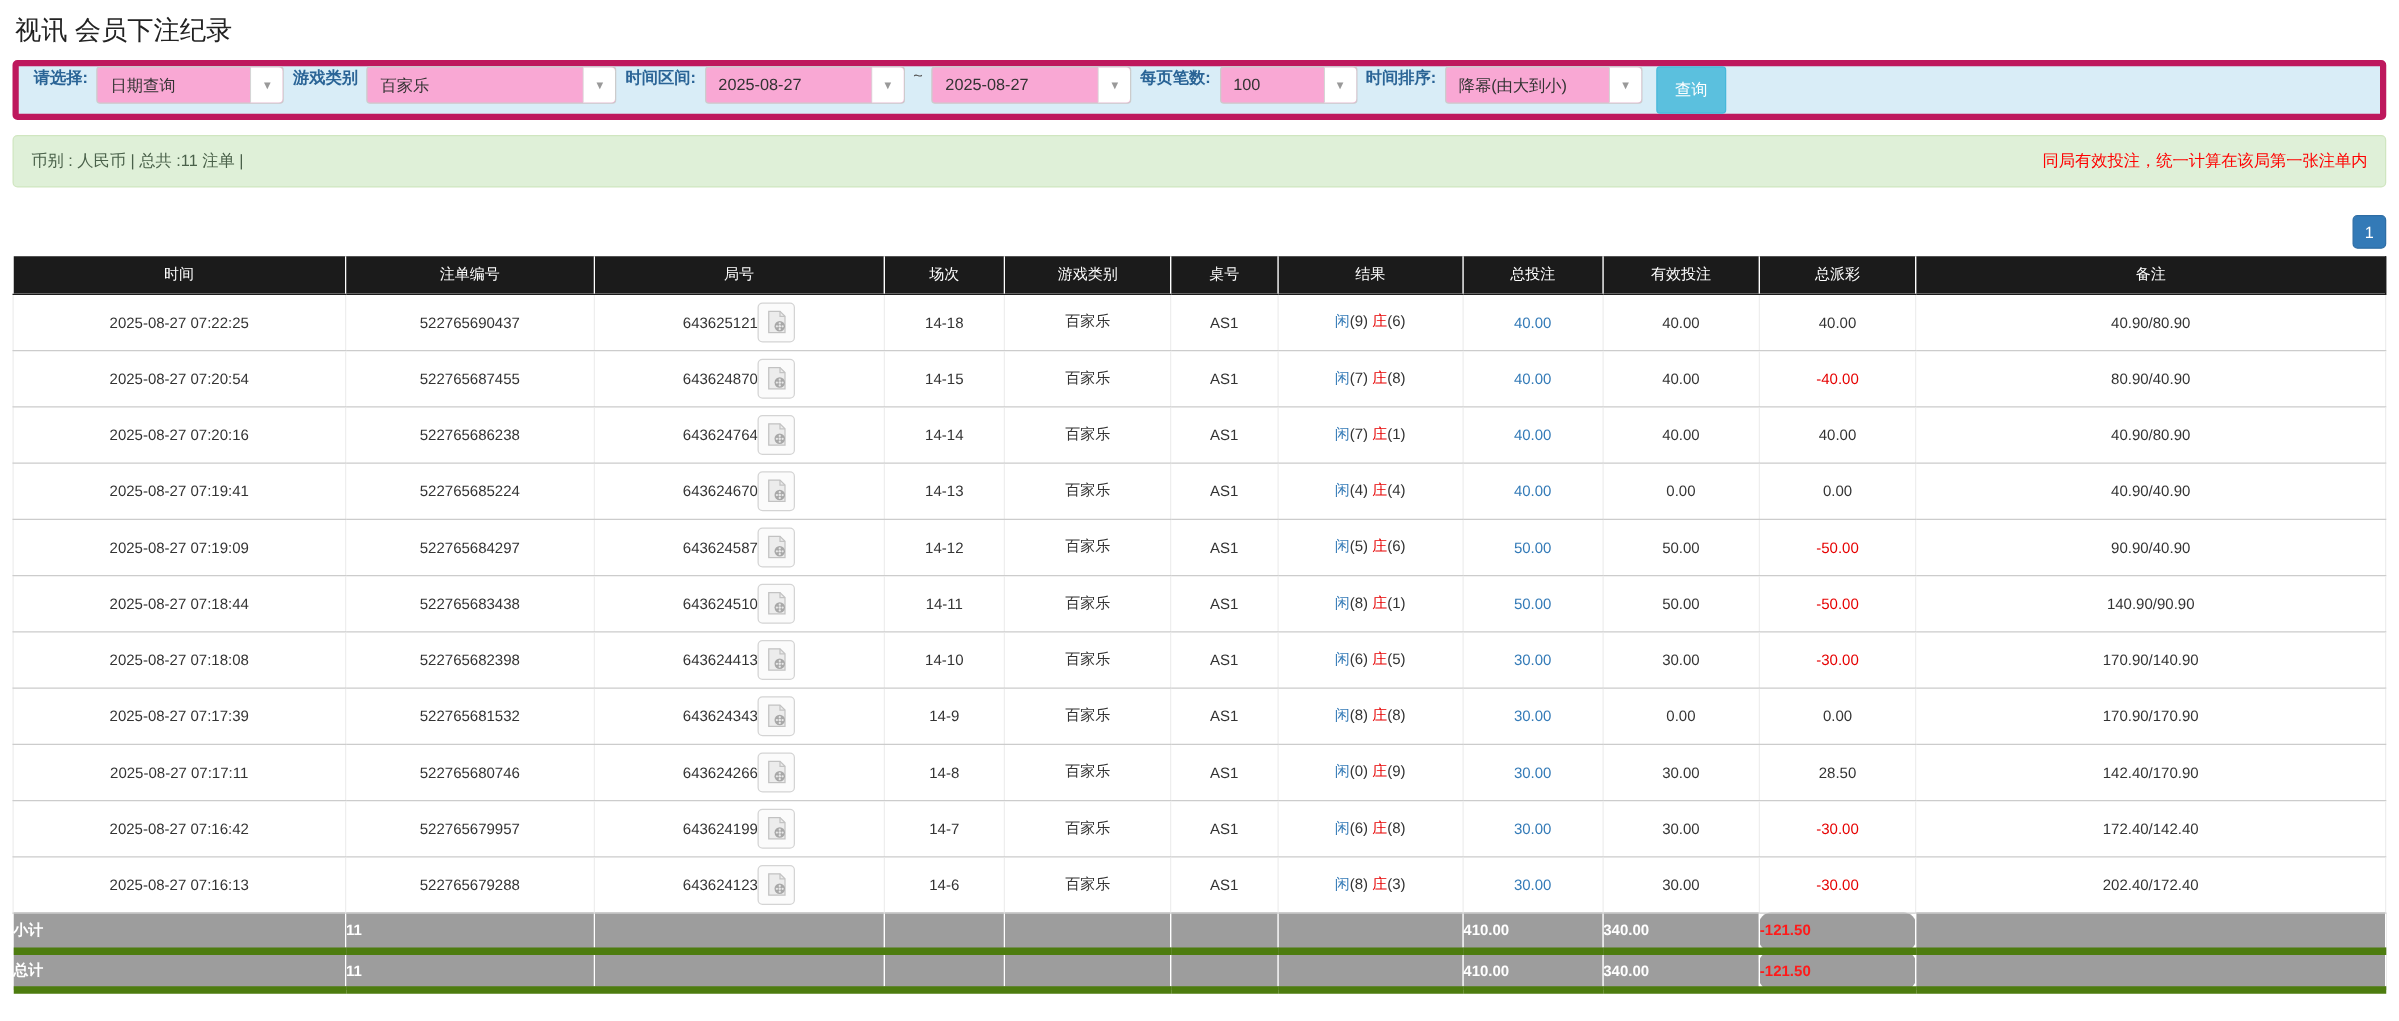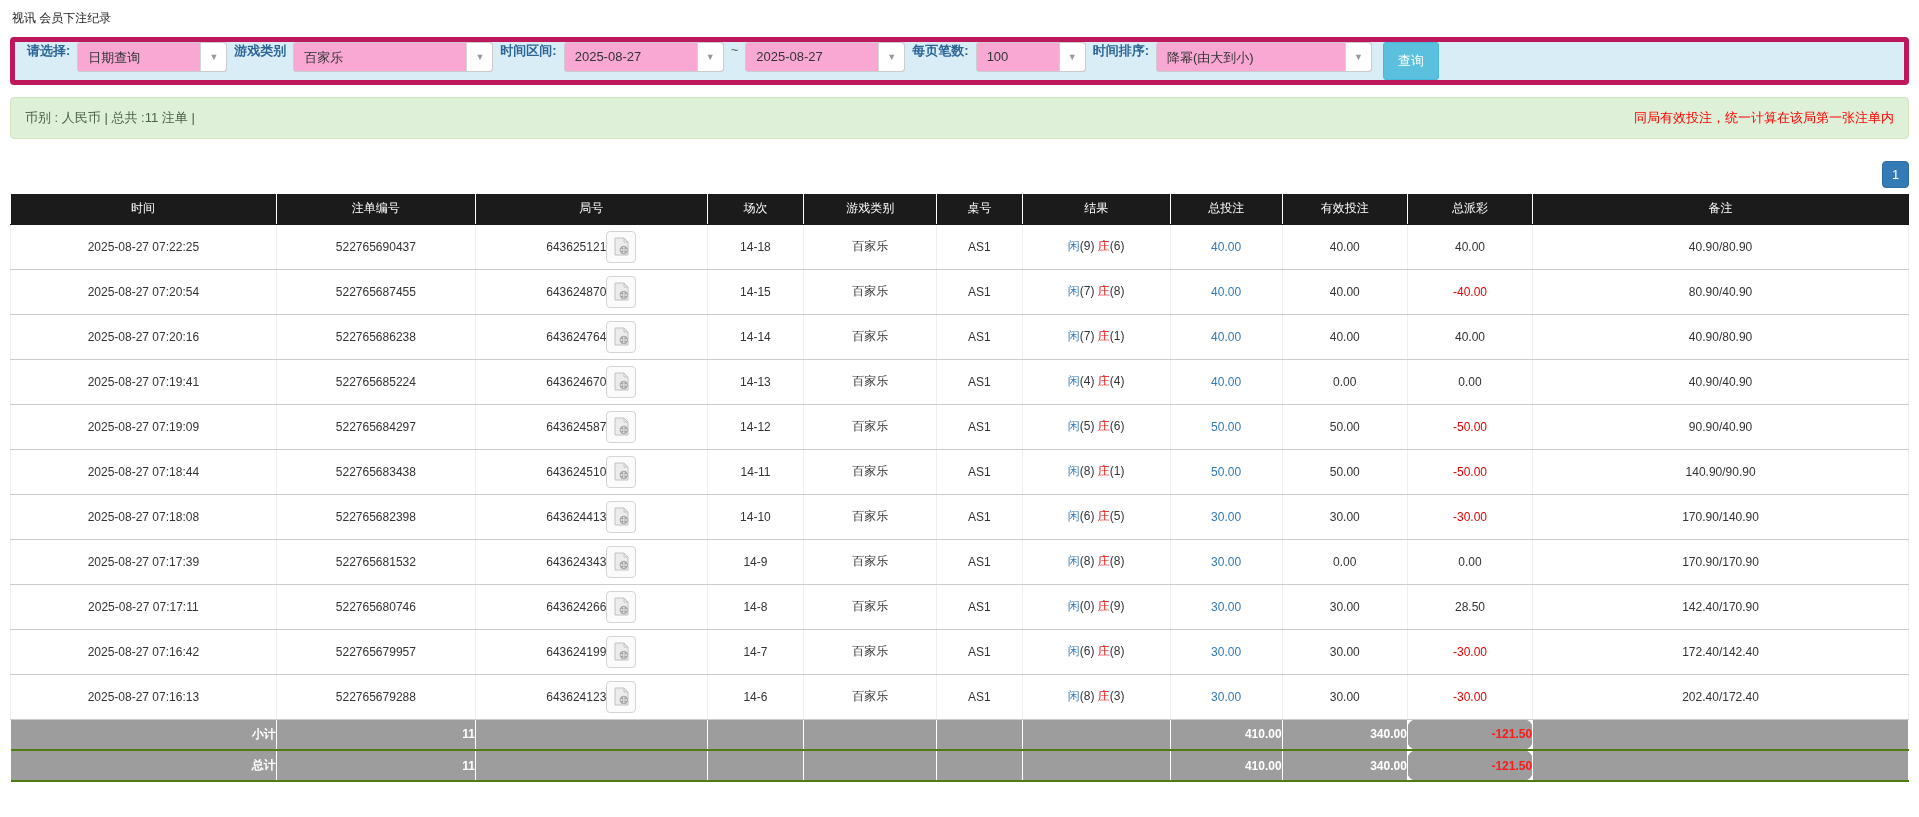--- a/index.html
+++ b/index.html
@@ -1,31 +1,31 @@
 <!DOCTYPE html>
 <html><head>
 <meta charset="utf-8">
 <style>
   * { box-sizing: border-box; margin: 0; padding: 0; }
   html,body { width:1919px; height:817px; background:#fff;
     font-family:"Liberation Sans","DejaVu Sans",sans-serif; color:#333; }
   .page { padding: 8px 10px 0; }
 
-  .page-title { font-size:12px; font-weight:500; color:#222; margin:2px 0 10px 2px; }
+  .page-title { font-size:21px; font-weight:500; color:#222; margin:2px 0 10px 2px; }
 
   
   .filter-bar { background:#d9edf7; border:5px solid #be185d; border-radius:4px;
     height:48px; display:flex; gap:7px; padding:0 12px; font-size:13px; }
   .flabel { color:#2a6496; font-weight:bold; white-space:nowrap; }
   .sel { display:flex; align-items:stretch; background:#f9a8d4; border:1px solid #ccc;
     border-radius:3px; height:30px; cursor:pointer; }
   .sel-text { padding:6px 10px; font-size:13px; color:#333; flex:1; white-space:nowrap; overflow:hidden; }
   .sel-arrow { width:26px; border-left:1px solid #d5d5d5; display:flex; align-items:center;
     justify-content:center; color:#999; font-size:9px; background:#fff; border-radius:0 3px 3px 0; }
-  .w150 { width:150px; } .w200 { width:200px; } .w160 { width:160px; } .w110 { width:110px; } .w190 { width:216px;gap:26px; }
+  .w150 { width:150px; } .w200 { width:200px; } .w160 { width:160px; } .w110 { width:110px; } .w190 { width:158px;gap:26px; }
   .tilde { color:#555; }
   .btn-query { background:#5bc0de; border:1px solid #46b8da; color:#fff; font-size:13px;
     padding:6px 14px; border-radius:3px; cursor:pointer; margin-left:4px; }
 
   
   .summary-bar { margin-top:12px; background:#dff0d8; border:1px solid #d0e6c0; border-radius:4px;
     padding:11px 14px; font-size:13px; display:flex; justify-content:space-between; align-items:center; }
   .summary-left { color:#4a614a; }
   .summary-right { color:#f00; }
 
@@ -44,22 +44,22 @@
   tbody tr:first-child td { border-top:1px solid #ccc; }
   .blue { color:#337ab7; }
   .red  { color:#e60000; }
   .neg  { color:#e60000; }
   .bet-link { color:#337ab7; text-decoration:none; cursor:pointer; }
 
   .round-cell { display:flex; align-items:center; justify-content:center; gap:0; }
   .replay-btn { width:30px; height:32px; background:#fbfbfb; border:1px solid #d4d4d4;
     border-radius:4px; display:flex; align-items:center; justify-content:center; cursor:pointer; }
 
-  tfoot td { background:#9d9d9d; color:#fff; font-weight:bold; height:31px; text-align:right;
-    border-right:1px solid #fff; border-bottom:2px solid #4d7c0f; }
+  tfoot td { background:#9d9d9d; color:#fff; font-weight:bold; height:31px; text-align:left;
+    border-right:1px solid #fff; border-bottom:6px solid #4d7c0f; }
   tfoot .neg { color:#ff1a1a;border-radius:10px; }
 </style>
 </head>
 <body>
 
 <div class="page">
 
   <div class="page-title">视讯 会员下注纪录</div>
 
   <div class="filter-bar">

